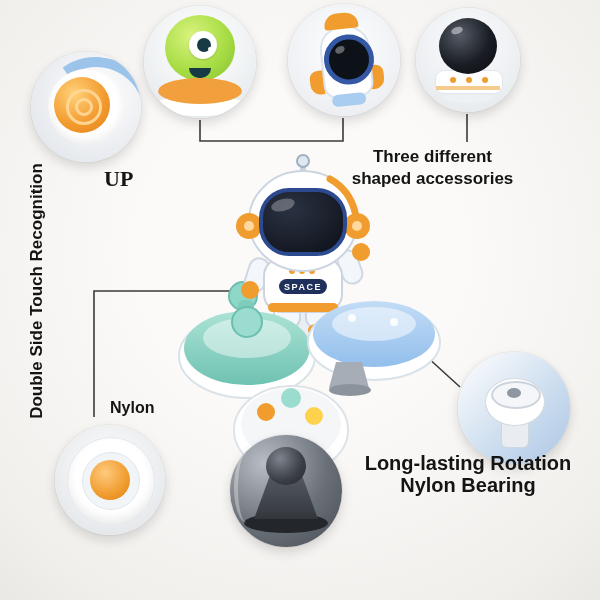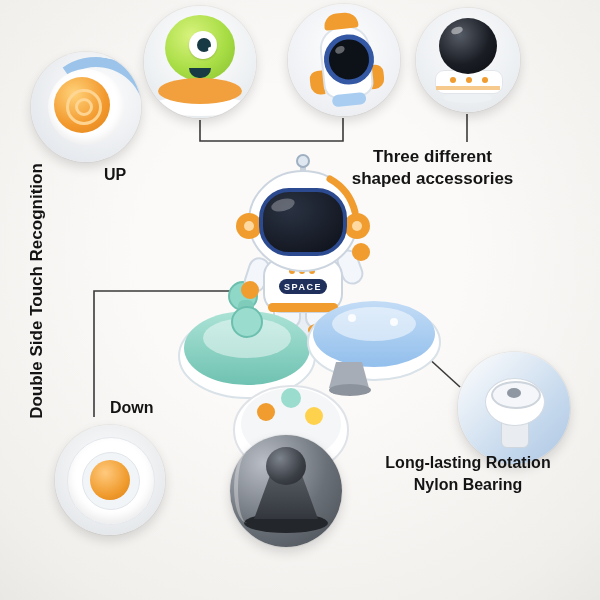--- a/index.html
+++ b/index.html
@@ -82,23 +82,23 @@
   .suction-ball{left:36px;top:12px;width:40px;height:38px;border-radius:50%;
     background:radial-gradient(circle at 35% 30%, #7d838c 0%, #3a3e45 60%, #26292e 100%);}
   .suction-cup{left:24px;top:42px;width:64px;height:42px;
     background:linear-gradient(#53585f,#33373d);
     clip-path:polygon(24% 0, 76% 0, 100% 100%, 0 100%);}
   .suction-rim{left:14px;top:78px;width:84px;height:20px;border-radius:50%;background:#23262b;}
   .suction-highlight{left:4px;top:18px;width:22px;height:70px;border-radius:50%;border-left:4px solid rgba(255,255,255,.32);}
   
   .label{position:absolute;color:#141414;font-weight:bold;white-space:pre-line;z-index:5;}
   #label-accessories{left:330px;top:146px;width:205px;text-align:center;font-size:17px;line-height:22px;}
-  #label-up{left:104px;top:166px;font-size:16px;}
+  #label-up{left:104px;top:166px;font-size:22px;font-family:Liberation Serif, serif;}
   #label-down{left:110px;top:399px;font-size:16px;}
-  #label-bearing{left:352px;top:452px;width:232px;text-align:center;font-size:16px;line-height:22px;}
+  #label-bearing{left:352px;top:452px;width:232px;text-align:center;font-size:20px;line-height:22px;}
   #label-suction{left:150px;top:548px;width:280px;text-align:center;font-size:17px;line-height:22px;}
   #label-doubleside{left:-108px;top:280px;width:292px;height:22px;text-align:center;font-size:17px;
     transform:rotate(-90deg);}
   .chest-text{font-family:"Liberation Sans",sans-serif;font-size:9px;font-weight:bold;fill:#ffffff;letter-spacing:1.5px;}
 </style>
 </head>
 <body>
 
 <div class="stage">
 
@@ -251,17 +251,17 @@
     <div class="abs suction-rim"></div>
     <div class="abs suction-cup"></div>
     <div class="abs suction-ball"></div>
     <div class="abs suction-highlight"></div>
   </div>
 
   <div class="label" id="label-accessories">Three different
 shaped accessories</div>
   <div class="label" id="label-doubleside">Double Side Touch Recognition</div>
   <div class="label" id="label-up">UP</div>
-  <div class="label" id="label-down">Down</div>
+  <div class="label" id="label-down">Nylon</div>
   <div class="label" id="label-bearing">Long-lasting Rotation
 Nylon Bearing</div>
 
 </div>
 
 </body></html>

